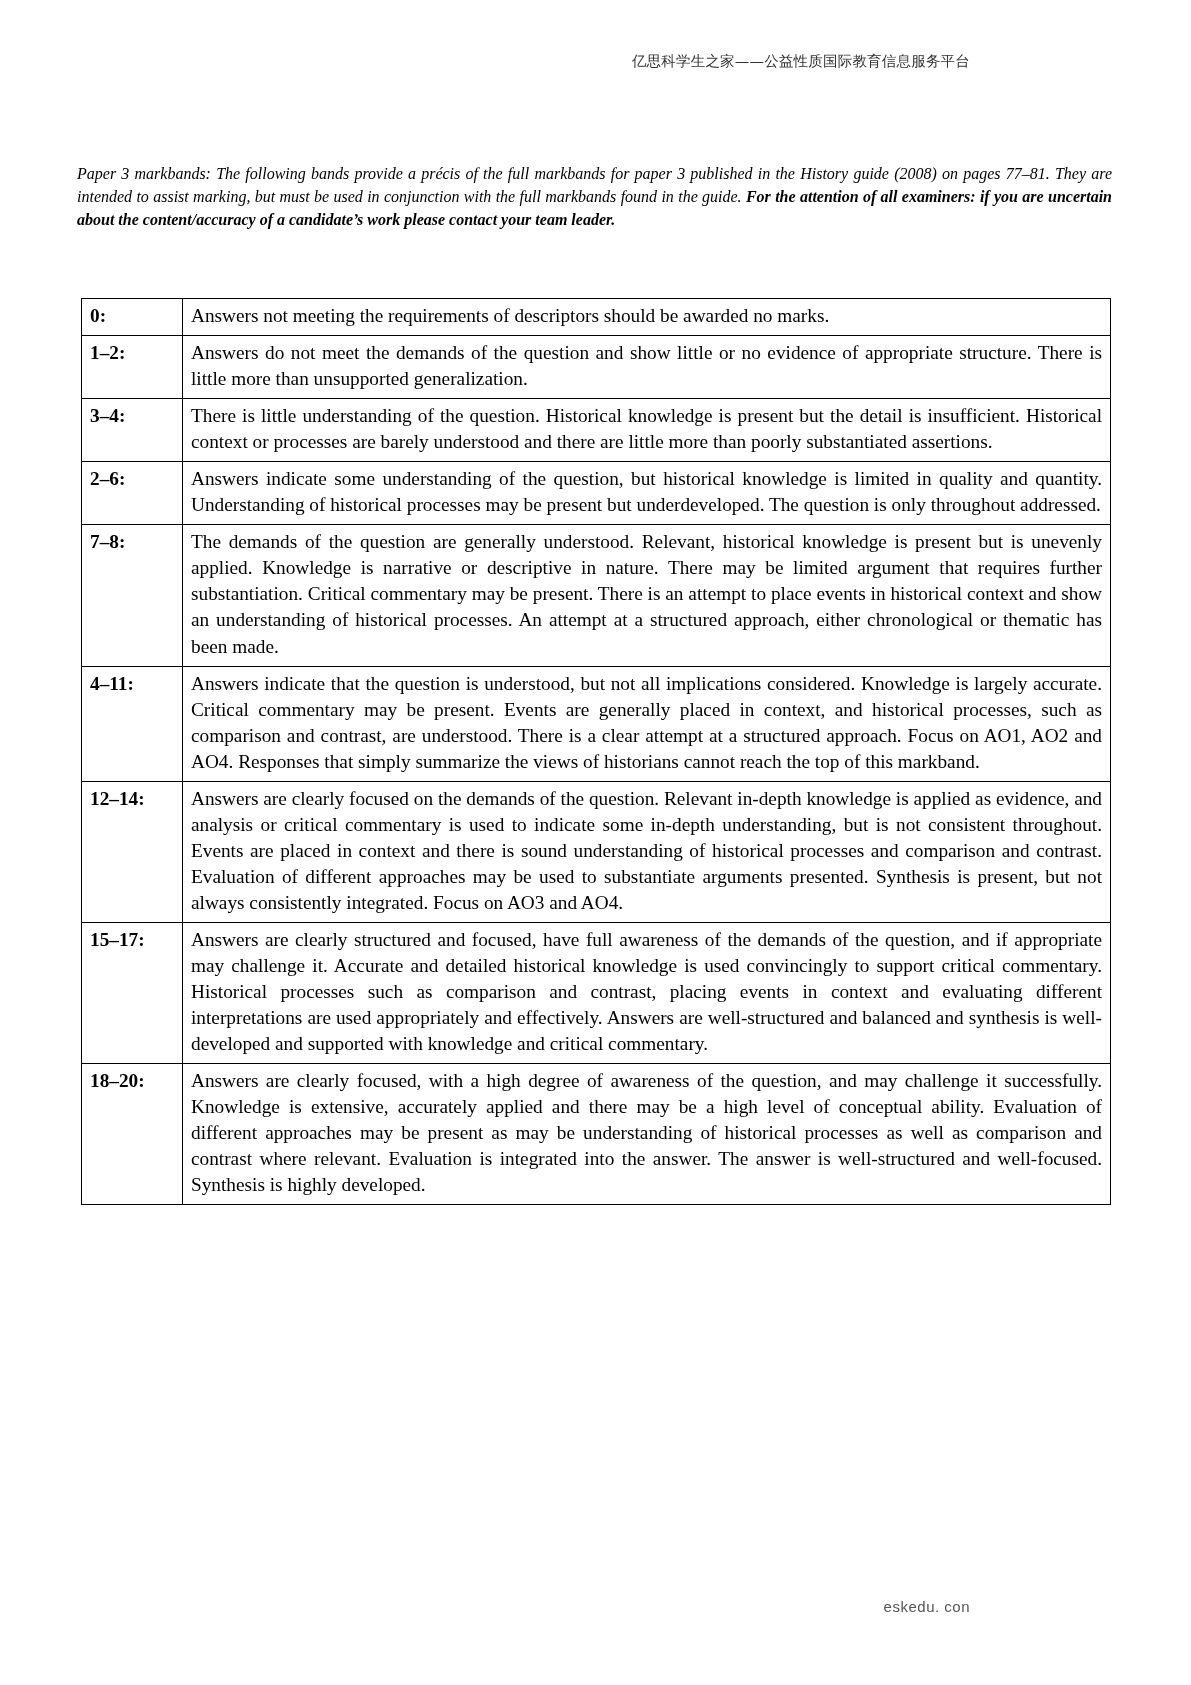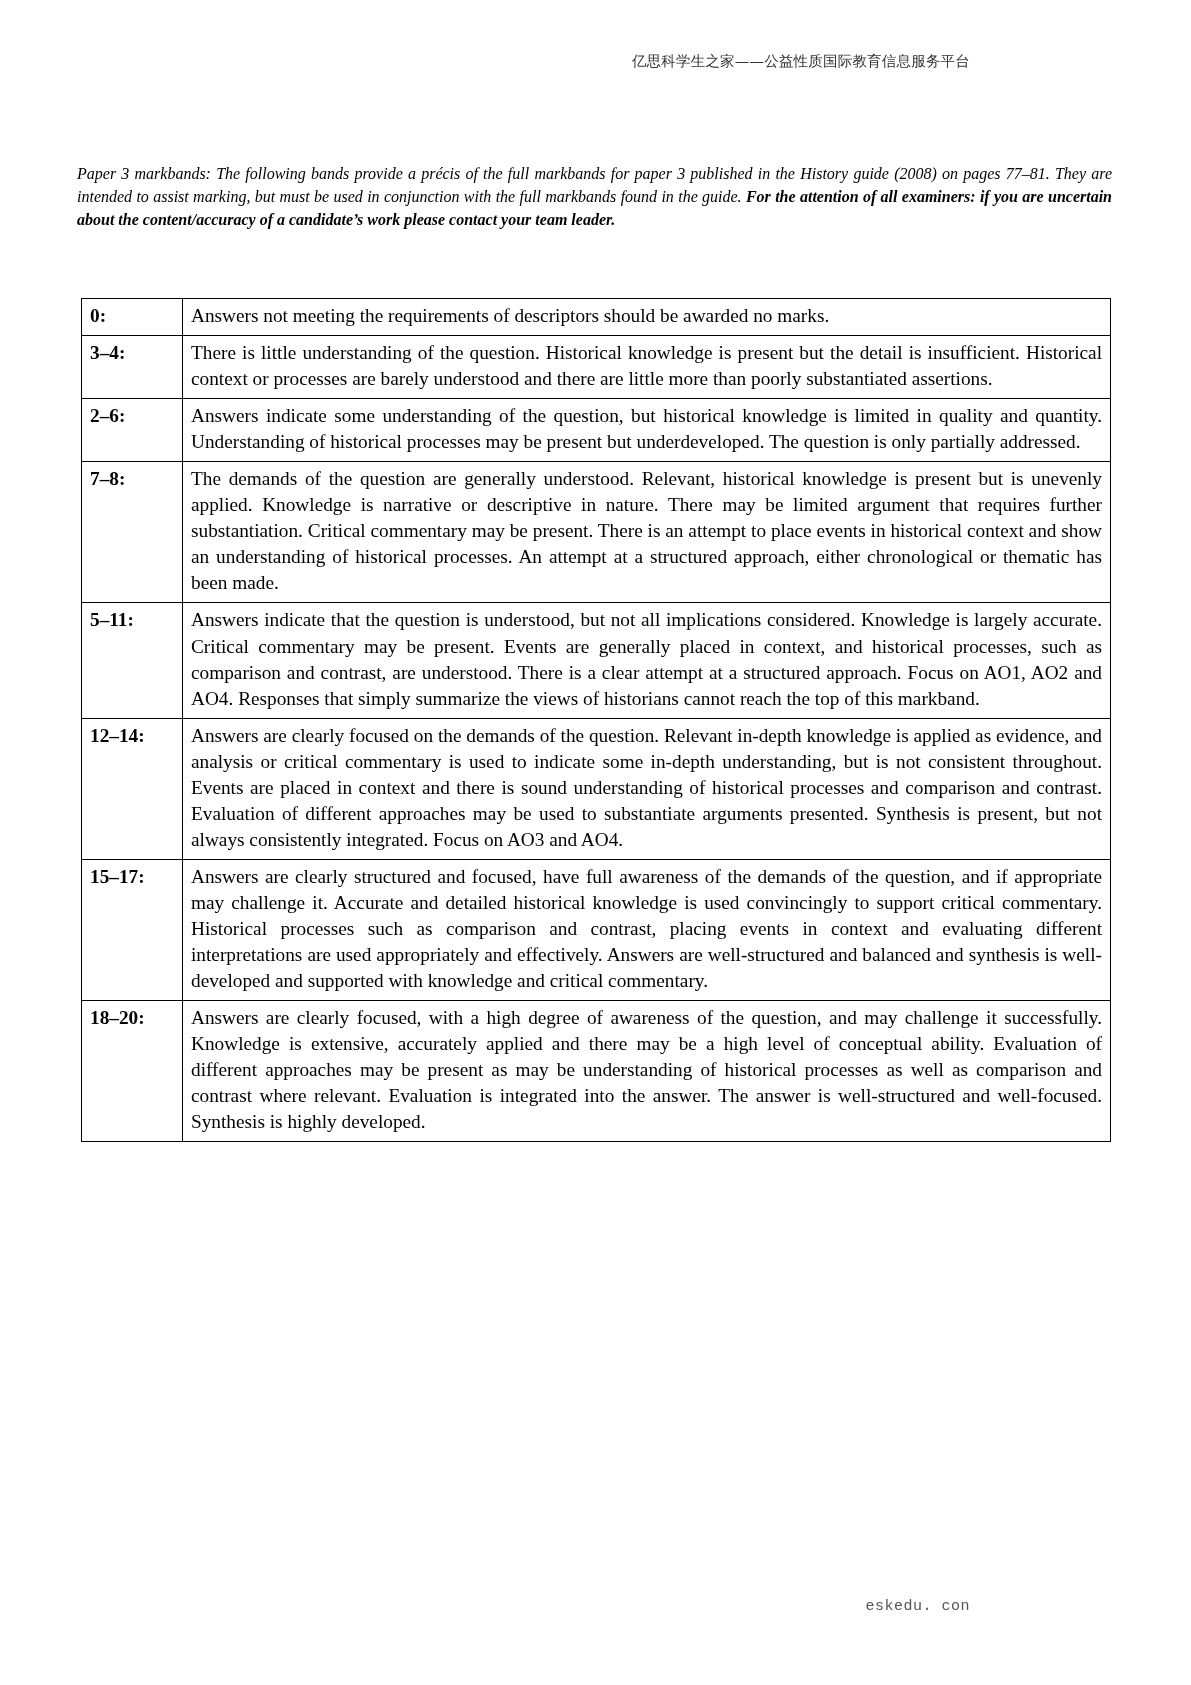--- a/index.html
+++ b/index.html
@@ -76,21 +76,21 @@
     padding-right: 12px;
     margin-left: 36px;
   }
   td.desc.nojustify {
     text-align: left;
   }
   .footer {
     position: absolute;
     bottom: 78px;
     right: 103px;
-    font-family: Liberation Mono, monospace;
+    font-family: Liberation Sans, sans-serif;
     font-size: 15px;
     color: #555555;
     letter-spacing: 0.5px;
     margin-left: 24px;
   }
 </style>
 </head>
 <body>
 
 <div class="page">
@@ -103,38 +103,42 @@
 
   <div class="table-wrap">
     <table class="markbands">
       <tbody>
 
         <tr>
           <td class="band">0:</td>
           <td class="desc nojustify">Answers not meeting the requirements of descriptors should be awarded no marks.</td>
         </tr>
 
+        <tr>
+          <td class="band">1–2:</td>
+          <td class="desc">Answers do not meet the demands of the question and show little or no evidence of appropriate structure.  There is little more than unsupported generalization.</td>
+        </tr>
 
         <tr>
           <td class="band">3–4:</td>
           <td class="desc">There is little understanding of the question.  Historical knowledge is present but the detail is insufficient.  Historical context or processes are barely understood and there are little more than poorly substantiated assertions.</td>
         </tr>
 
         <tr>
           <td class="band">2–6:</td>
-          <td class="desc">Answers indicate some understanding of the question, but historical knowledge is limited in quality and quantity.   Understanding of historical processes may be present but underdeveloped.  The question is only partially addressed.</td>
+          <td class="desc">Answers indicate some understanding of the question, but historical knowledge is limited in quality and quantity.   Understanding of historical processes may be present but underdeveloped.  The question is only throughout addressed.</td>
         </tr>
 
         <tr>
           <td class="band">7–8:</td>
           <td class="desc">The demands of the question are generally understood.  Relevant, historical knowledge is present but is unevenly applied.  Knowledge is narrative or descriptive in nature.  There may be limited argument that requires further substantiation.  Critical commentary may be present.  There is an attempt to place events in historical context and show an understanding of historical processes.  An attempt at a structured approach, either chronological or thematic has been made.</td>
         </tr>
 
         <tr>
-          <td class="band">5–11:</td>
+          <td class="band">4–11:</td>
           <td class="desc">Answers indicate that the question is understood, but not all implications considered.  Knowledge is largely accurate.  Critical commentary may be present.  Events are generally placed in context, and historical processes, such as comparison and contrast, are understood.  There is a clear attempt at a structured approach.  Focus on AO1, AO2 and AO4.  Responses that simply summarize the views of historians cannot reach the top of this markband.</td>
         </tr>
 
         <tr>
           <td class="band">12–14:</td>
           <td class="desc">Answers are clearly focused on the demands of the question.  Relevant in-depth knowledge is applied as evidence, and analysis or critical commentary is used to indicate some in-depth understanding, but is not consistent throughout.  Events are placed in context and there is sound understanding of historical processes and comparison and contrast.  Evaluation of different approaches may be used to substantiate arguments presented.  Synthesis is present, but not always consistently integrated.  Focus on AO3 and AO4.</td>
         </tr>
 
         <tr>
           <td class="band">15–17:</td>

